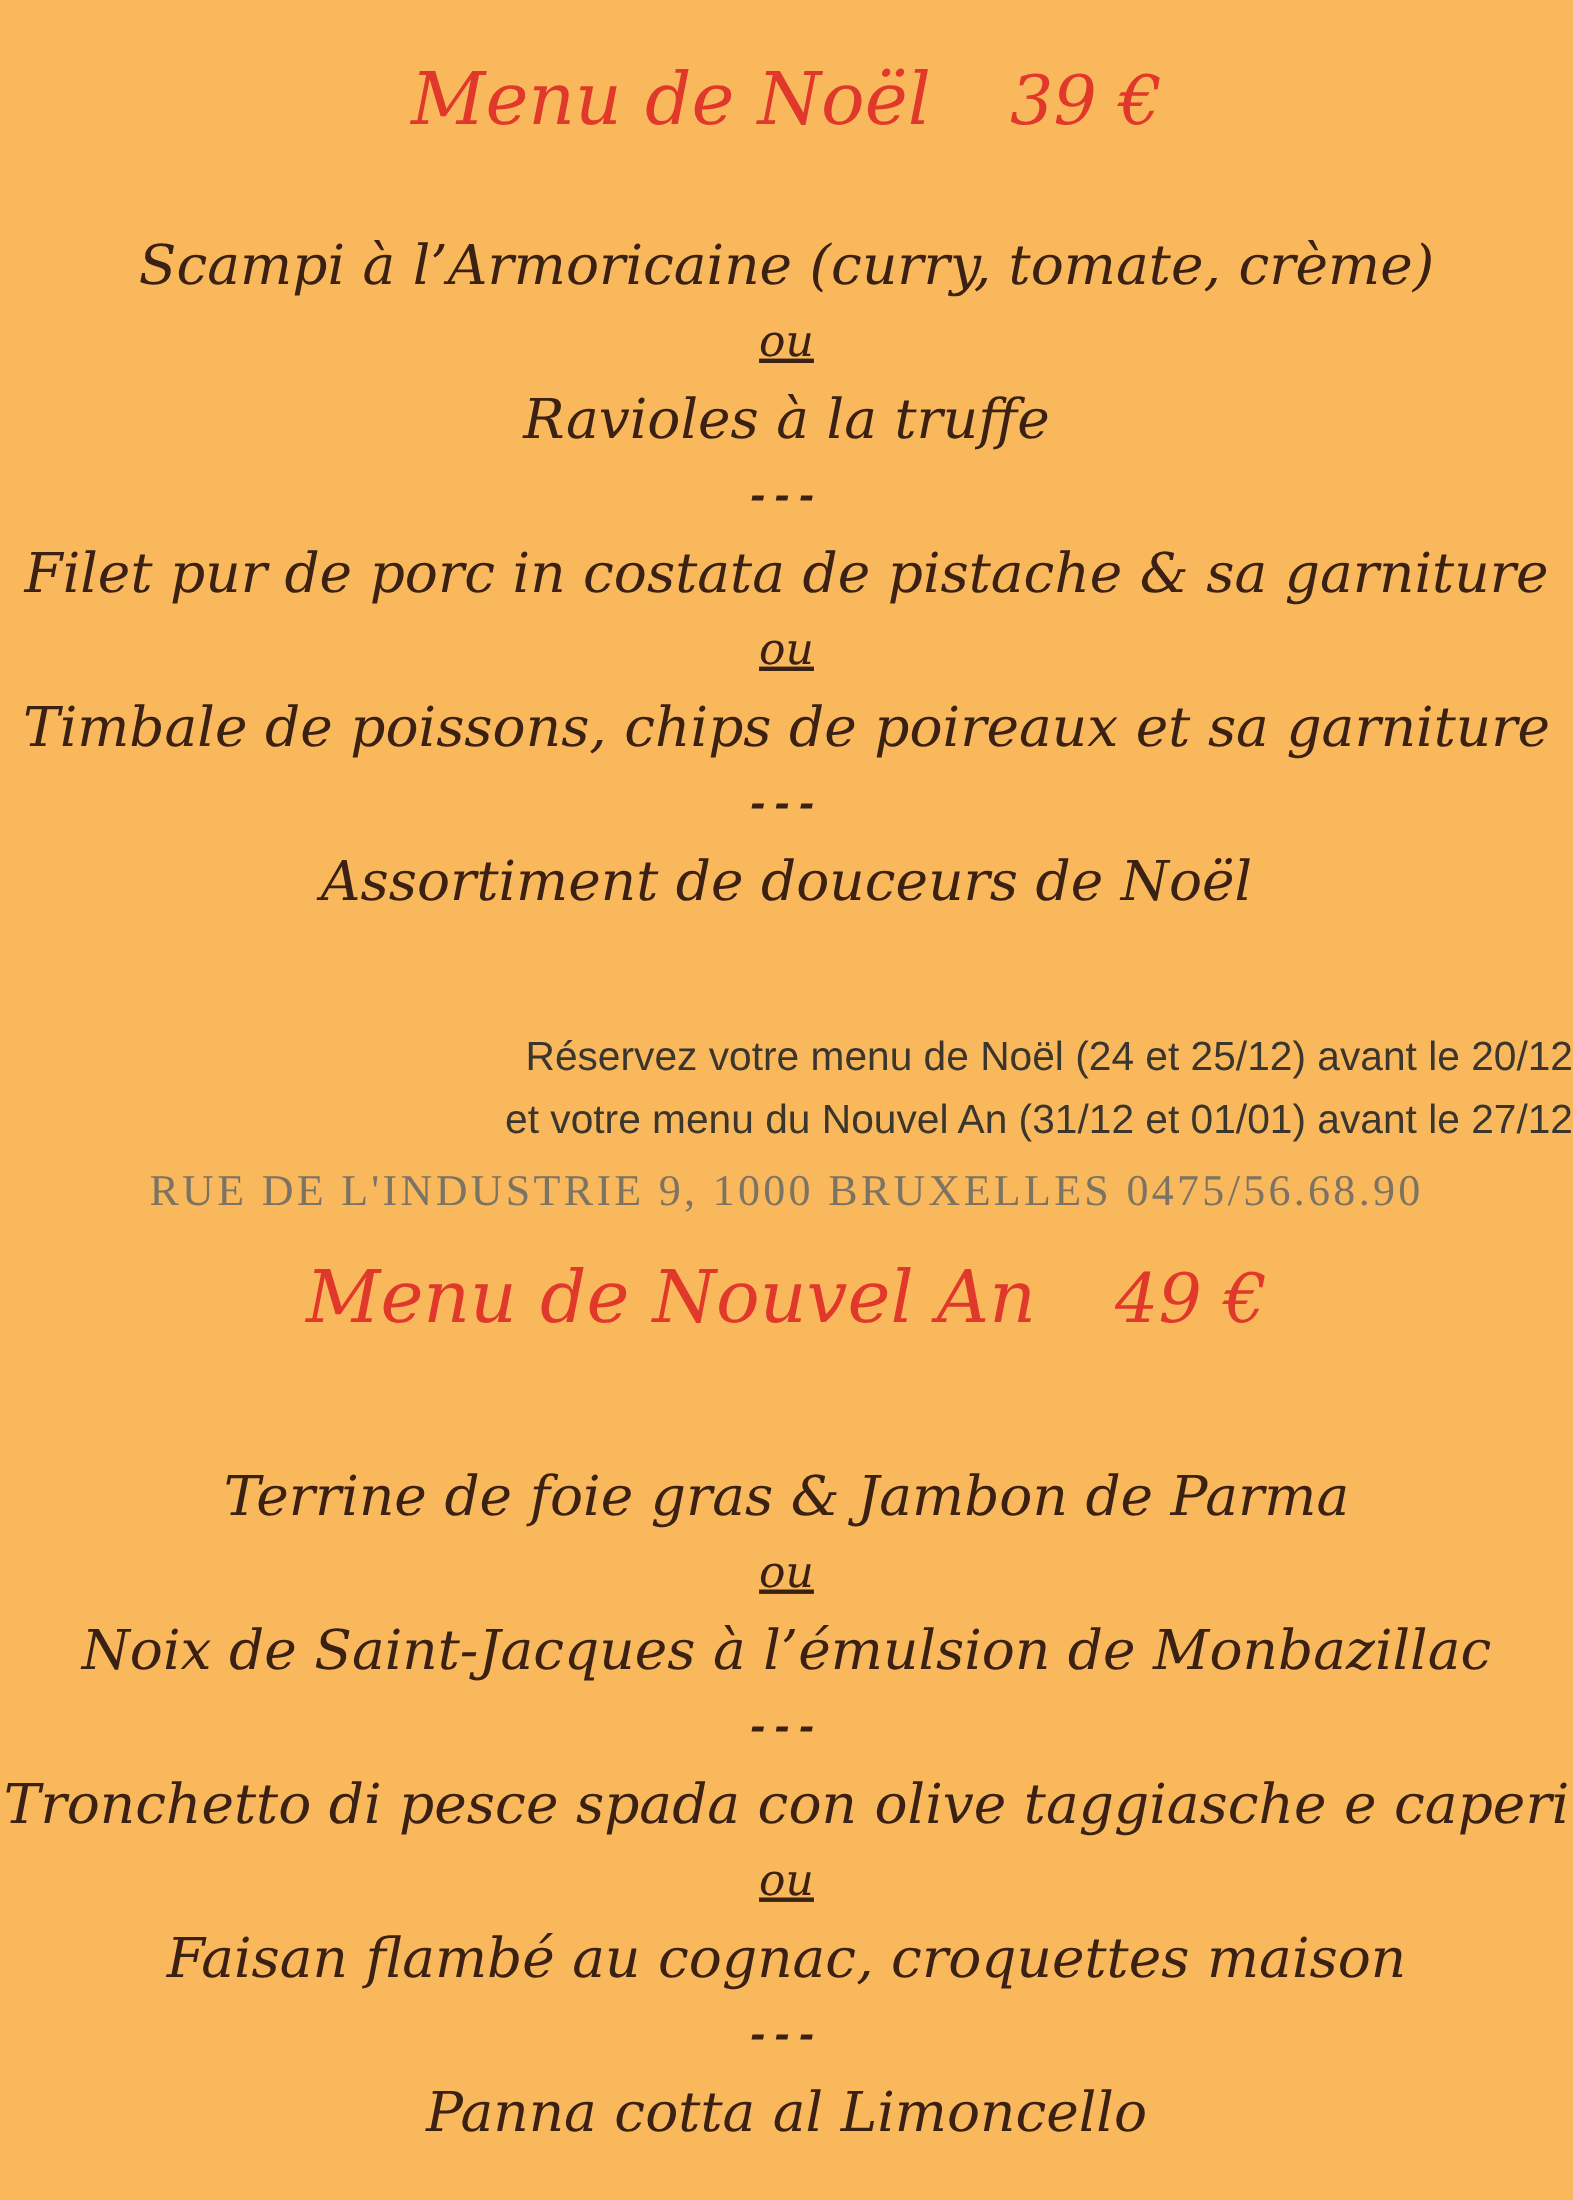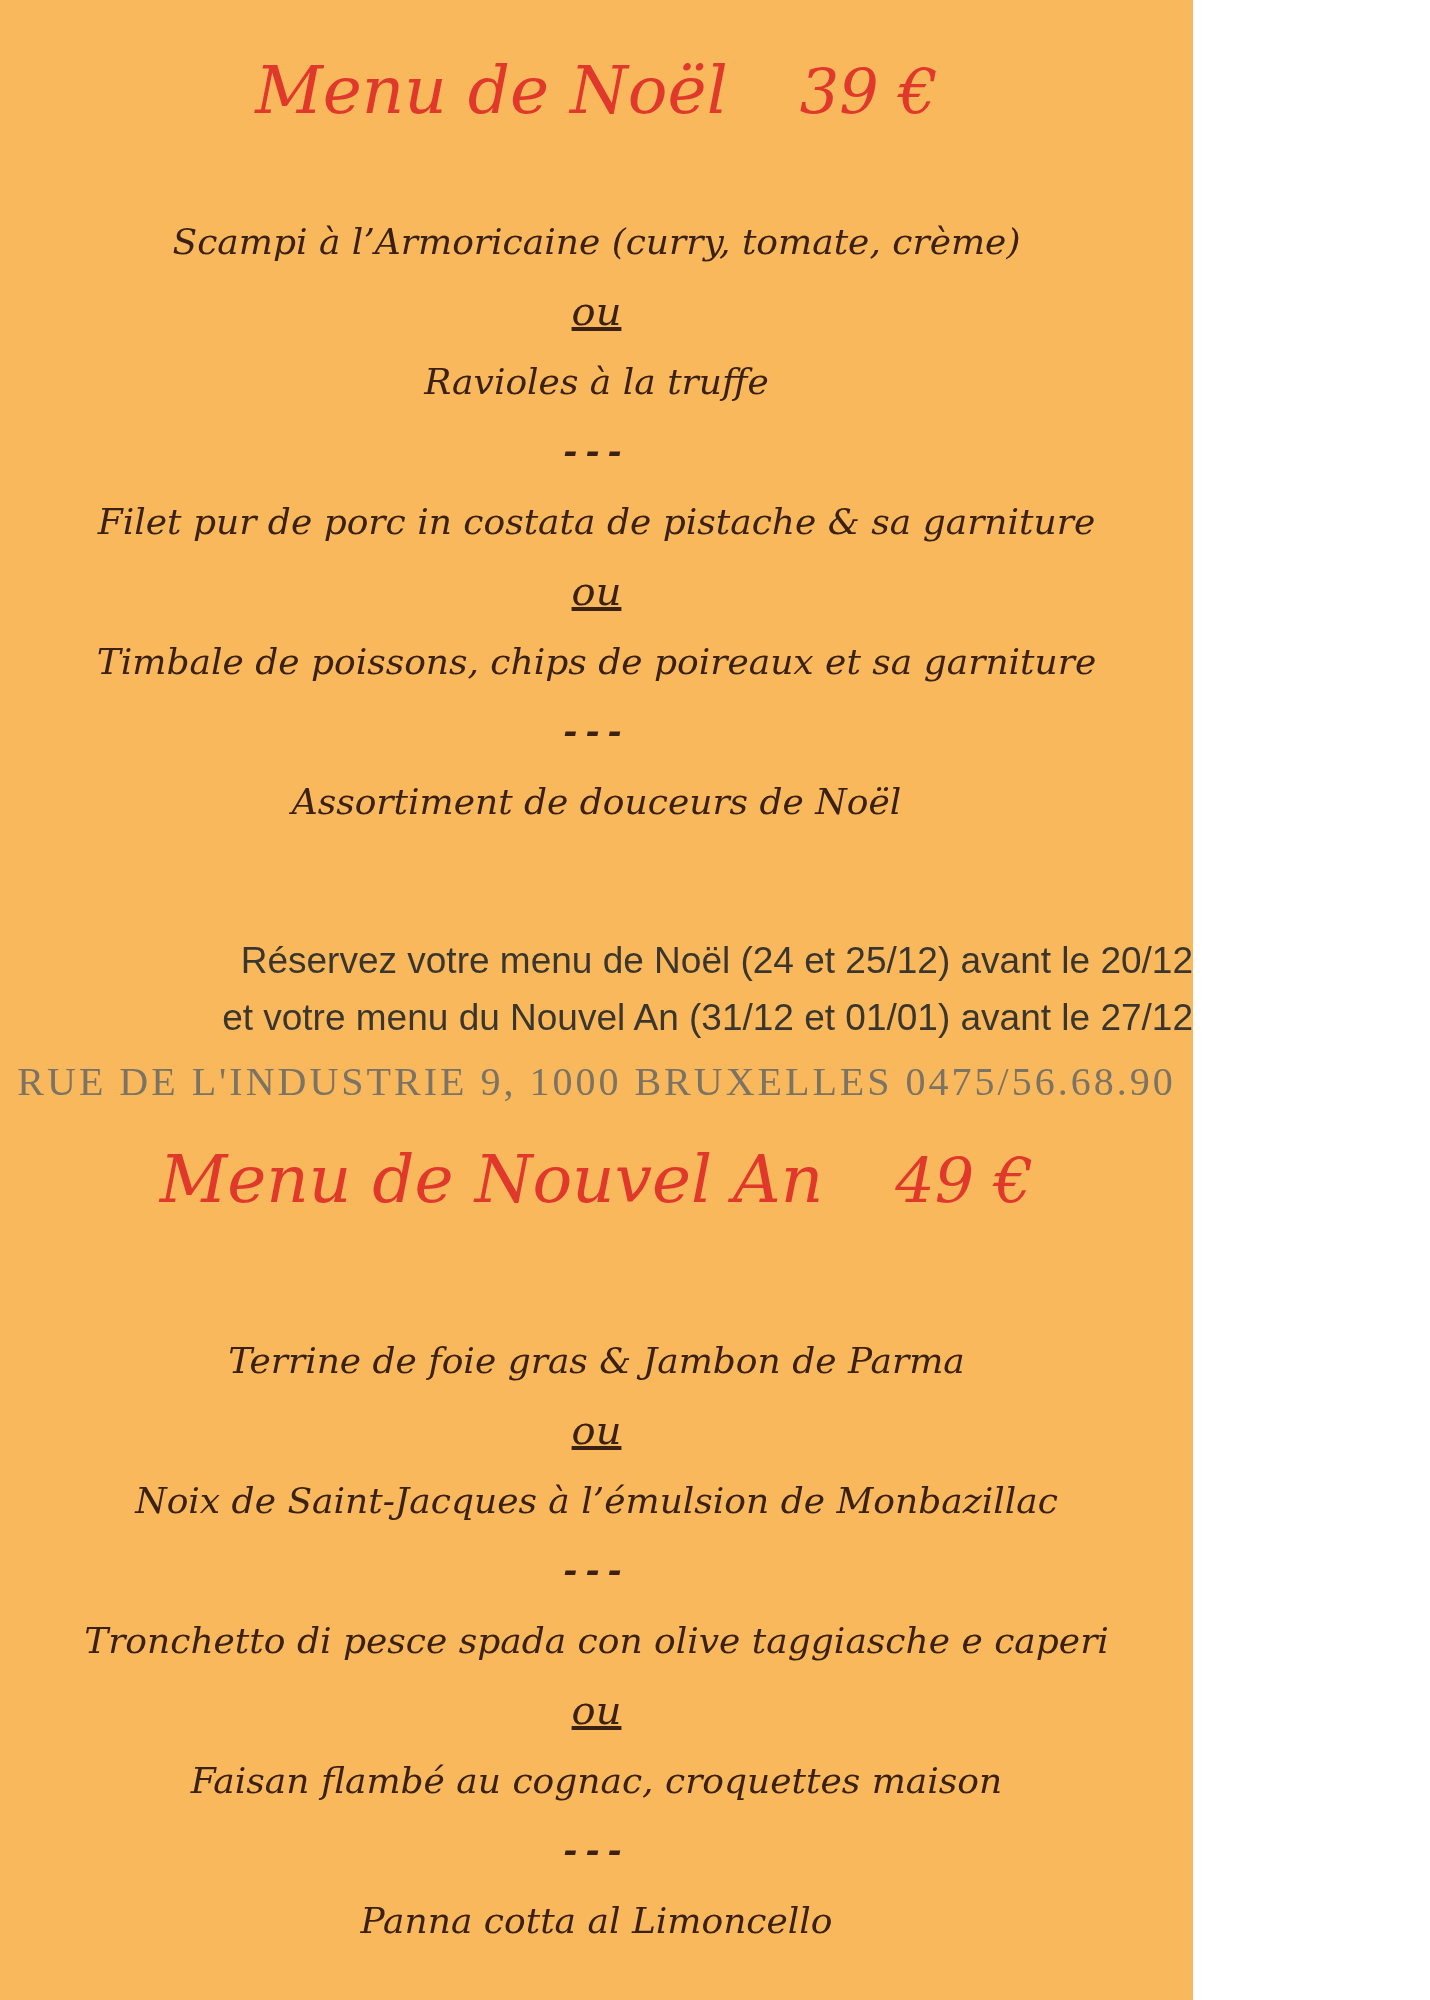--- a/index.html
+++ b/index.html
@@ -1,18 +1,18 @@
 <!DOCTYPE html>
 <html><head>
 <meta charset="utf-8">
 <style>
   html, body { margin: 0; padding: 0; }
   .page {
     position: relative;
-    width: 1193px;
+    width: 1430px;
     height: 2000px;
     background: #fab85d;
     overflow: hidden;
     font-family: "DejaVu Serif", serif;
   }
   .menu-section { width: 100%; }
   .title-row {
     display: flex;
     justify-content: center;
     align-items: baseline;
@@ -25,21 +25,21 @@
   .title-row .price { font-size: 62px; }
   .items { display: block; }
   .line {
     height: 70px;
     display: flex;
     align-items: center;
     justify-content: center;
     font-style: italic;
     color: #3a2113;
   }
-  .dish   { font-size: 36px; }
+  .dish   { font-size: 50px; }
   .or     { font-size: 40px; text-decoration: underline; }
   .dashes { font-size: 34px; letter-spacing: 8px; font-weight: bold; }
   .note-block {
     margin-top: 96px;
     text-align: right;
     font-family: "Liberation Sans", "DejaVu Sans", sans-serif;
     color: #3a362d;
     font-size: 37px;
     line-height: 57px;
   }

